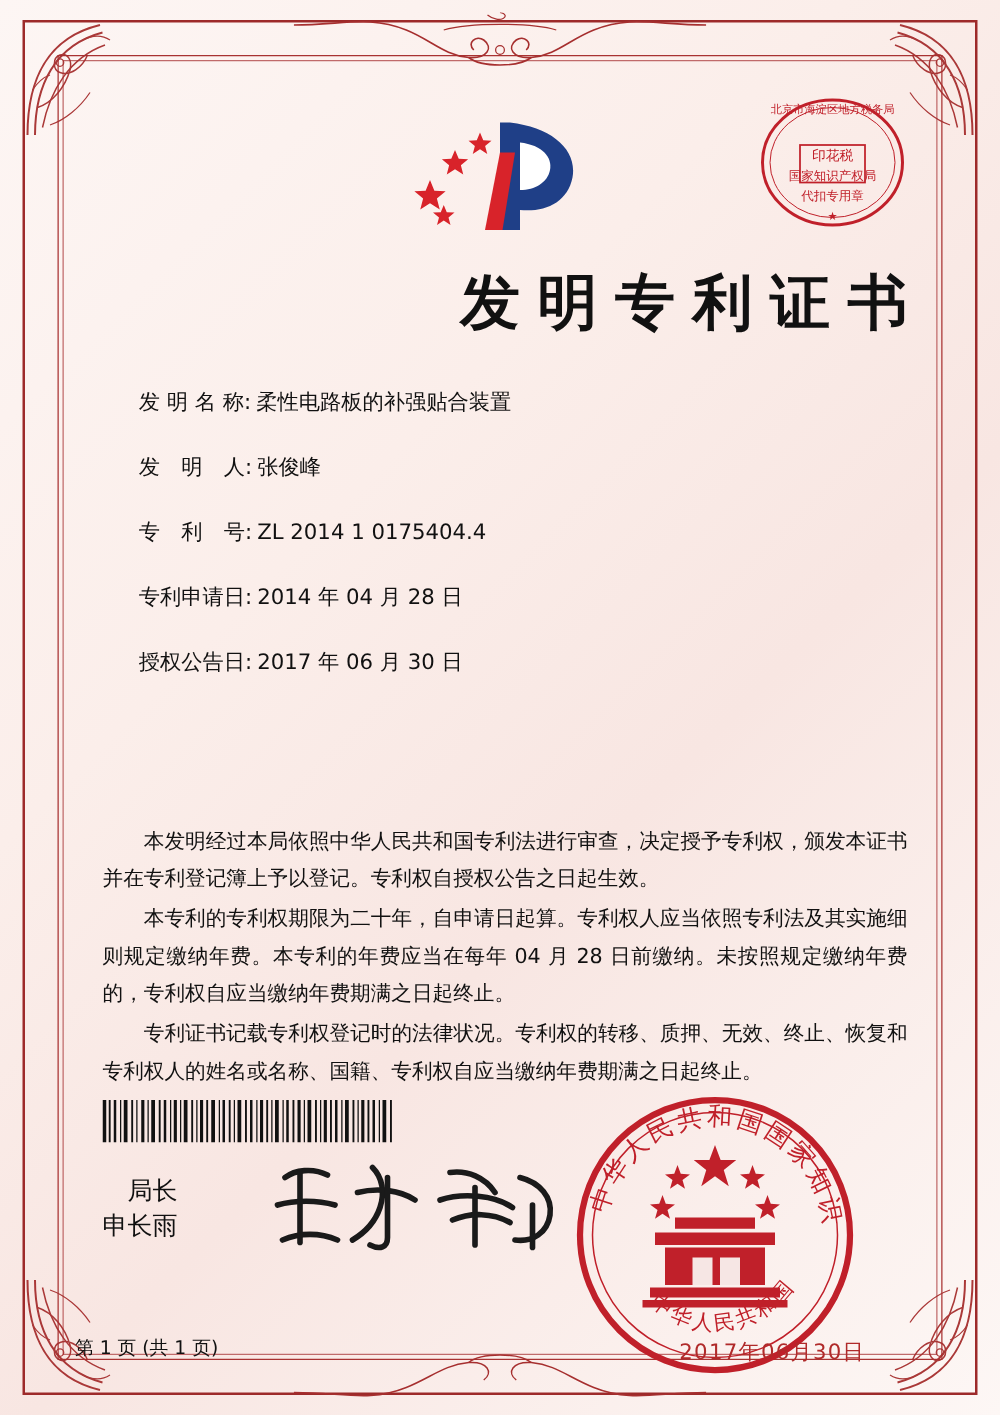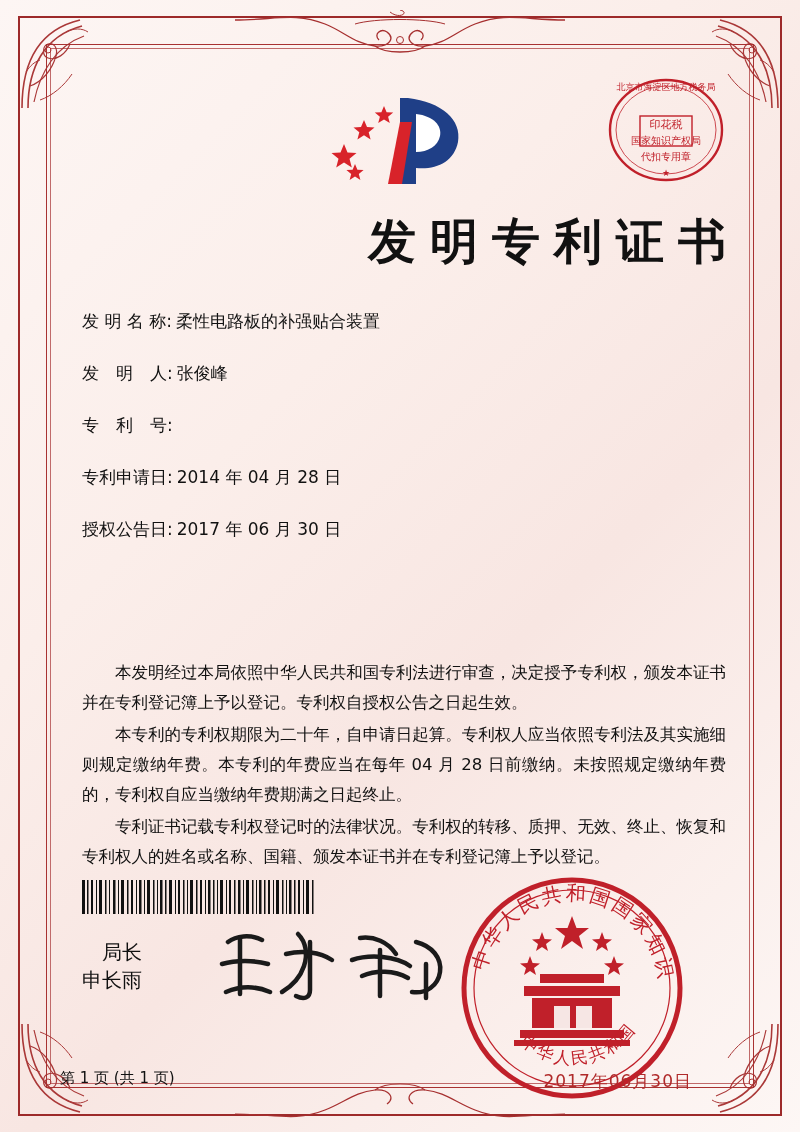--- a/index.html
+++ b/index.html
@@ -120,20 +120,21 @@
     left: 22px;
     right: 10px;
     top: 252px;
   }
   .field {
     display: flex;
     align-items: center;
     margin-bottom: 29px;
     font-size: 17px;
     color: #111;
+    margin-left: 29px;
   }
   .field .lbl {
     white-space: pre;
     font-family: "DejaVu Sans", sans-serif;
   }
   .field .val {
     font-family: "DejaVu Sans", sans-serif;
     margin-left: 4px;
   }
 
@@ -330,35 +331,36 @@
       <div class="field">
         <span class="lbl">发 明 名 称:</span>
         <span class="val">柔性电路板的补强贴合装置</span>
       </div>
       <div class="field">
         <span class="lbl">发　明　人:</span>
         <span class="val">张俊峰</span>
       </div>
       <div class="field">
         <span class="lbl">专　利　号:</span>
+        <span class="val">ZL 2014 1 0175404.4</span>
       </div>
       <div class="field">
         <span class="lbl">专利申请日:</span>
         <span class="val">2014 年 04 月 28 日</span>
       </div>
       <div class="field">
         <span class="lbl">授权公告日:</span>
         <span class="val">2017 年 06 月 30 日</span>
       </div>
     </div>
 
     <div class="paras">
       <p>本发明经过本局依照中华人民共和国专利法进行审查，决定授予专利权，颁发本证书并在专利登记簿上予以登记。专利权自授权公告之日起生效。</p>
       <p>本专利的专利权期限为二十年，自申请日起算。专利权人应当依照专利法及其实施细则规定缴纳年费。本专利的年费应当在每年 04 月 28 日前缴纳。未按照规定缴纳年费的，专利权自应当缴纳年费期满之日起终止。</p>
-      <p>专利证书记载专利权登记时的法律状况。专利权的转移、质押、无效、终止、恢复和专利权人的姓名或名称、国籍、颁发本证书并在专利登记簿上予以登记。</p>
+      <p>专利证书记载专利权登记时的法律状况。专利权的转移、质押、无效、终止、恢复和专利权人的姓名或名称、国籍、专利权自应当缴纳年费期满之日起终止。</p>
     </div>
 
     <div class="barcode">
       <svg width="232" height="34" viewBox="0 0 232 34">
         <g fill="#111">
           <rect x="0" y="0" width="3" height="34"></rect>
             <rect x="5" y="0" width="1.5" height="34"></rect>
           <rect x="9" y="0" width="2" height="34"></rect>
             <rect x="14" y="0" width="1" height="34"></rect>
           <rect x="17" y="0" width="3" height="34"></rect>

